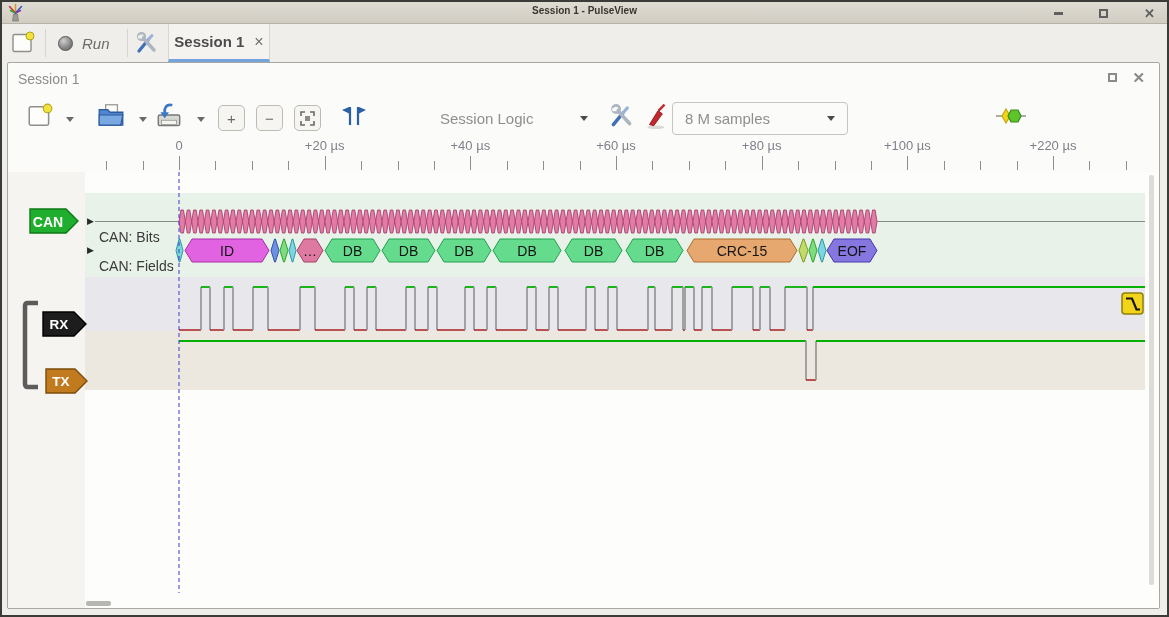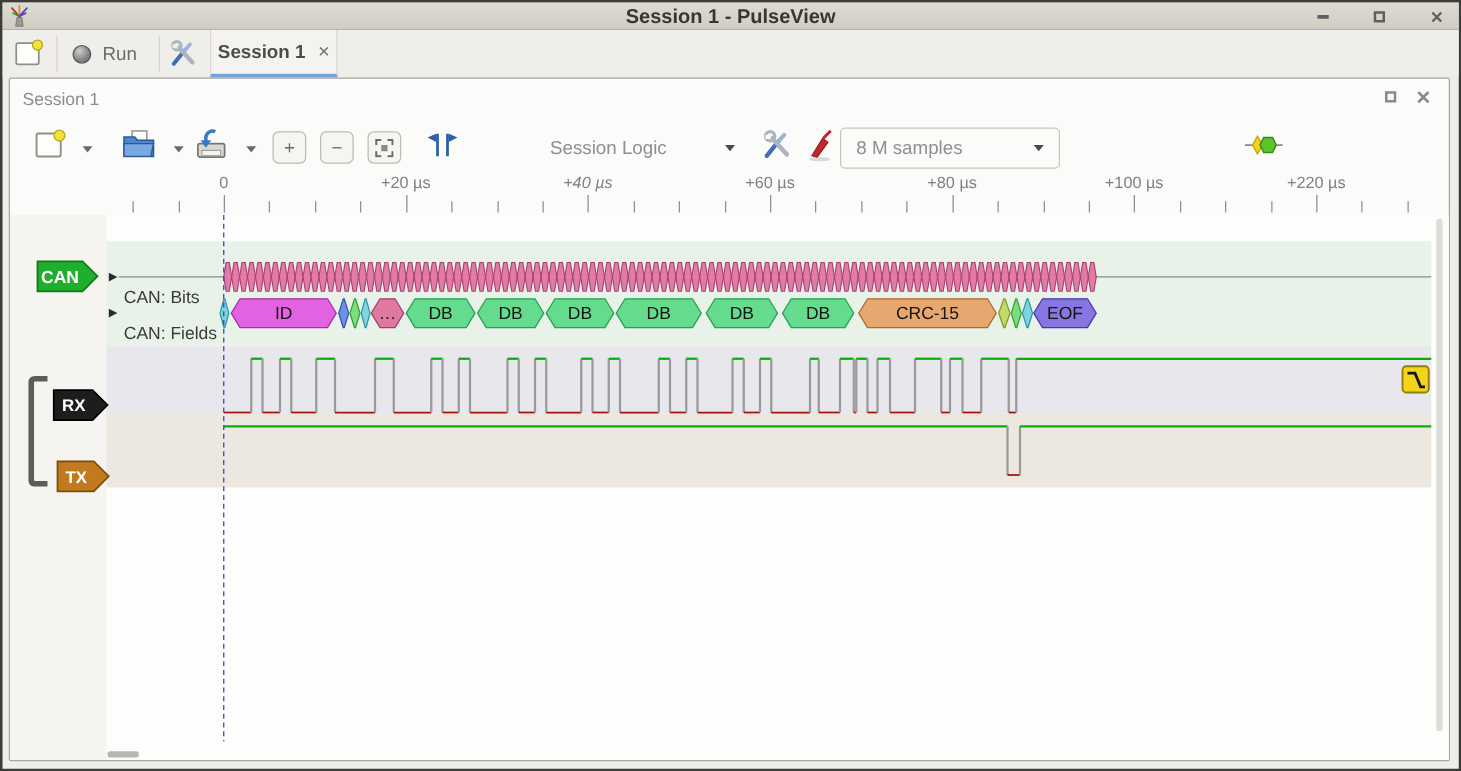--- a/index.html
+++ b/index.html
@@ -4,31 +4,31 @@
 <style>
   html,body{margin:0;padding:0;background:#888;}
   *{box-sizing:border-box;}
   .window{width:1169px;height:617px;border:2px solid #3b3b38;background:#efeeea;
     position:relative;font-family:"Liberation Sans",sans-serif;overflow:hidden;}
   
   .titlebar{position:absolute;left:0;top:0;width:100%;height:22px;
     background:linear-gradient(#dedbd2,#d1cdc3);border-bottom:1px solid #b6b2a8;}
   .app-icon{position:absolute;left:5px;top:1px;}
   .title{position:absolute;left:0;right:0;top:3px;text-align:center;
-    font-size:16px;font-weight:bold;color:#3a362e;}
+    font-size:10px;font-weight:bold;color:#3a362e;}
   .win-controls{position:absolute;right:12px;top:0;height:22px;display:flex;align-items:center;gap:36px;}
   .wc-min{width:9px;height:3px;background:#5f5f5f;}
   .wc-max{width:9px;height:9px;border:2px solid #5f5f5f;}
   .wc-close{color:#5f5f5f;font-size:13px;font-weight:bold;line-height:1;}
   
   .toolbar{position:absolute;left:0;top:22px;width:100%;height:38px;background:#efeeea;}
   .tsep{position:absolute;top:5px;width:1px;height:28px;background:#d7d4cc;}
   .flatbtn{position:absolute;background:none;border:none;padding:0;cursor:default;}
   .run-btn{position:absolute;left:50px;top:0;height:38px;display:flex;align-items:center;gap:9px;
-    background:none;border:none;color:#6c6c6c;font-size:15px;}
+    background:none;border:none;color:#6c6c6c;font-size:15px;font-style:italic;}
   .run-dot{width:15px;height:15px;border-radius:50%;
     background:radial-gradient(circle at 35% 30%,#cfcfcf,#8a8a8a 55%,#606060);border:1px solid #555;}
   .tab{position:absolute;left:166px;top:0;width:102px;height:38px;background:#f4f3ef;
     border-left:1px solid #dad7d0;border-right:1px solid #dad7d0;border-bottom:3px solid #74a4de;
     display:flex;align-items:center;justify-content:center;gap:10px;
     font-weight:bold;color:#4c4c4c;font-size:15px;}
   .tab-close{color:#6f6f6f;font-size:16px;font-weight:normal;line-height:1;}
   
   .dock{position:absolute;left:5px;top:60px;width:1153px;height:547px;background:#fbfbf9;
     border:1px solid #a9a7a1;border-radius:2px;}
@@ -222,21 +222,21 @@
         <div class="rlabel" style="left: 171px;">0</div>
         <div class="tick" style="left: 207.417px;"></div>
         <div class="tick" style="left: 243.835px;"></div>
         <div class="tick" style="left: 280.252px;"></div>
         <div class="tick major" style="left: 316.67px;"></div>
         <div class="rlabel" style="left: 316.67px;">+20 µs</div>
         <div class="tick" style="left: 353.087px;"></div>
         <div class="tick" style="left: 389.505px;"></div>
         <div class="tick" style="left: 425.923px;"></div>
         <div class="tick major" style="left: 462.34px;"></div>
-        <div class="rlabel" style="left: 462.34px; font-style: italic;">+40 µs</div>
+        <div class="rlabel" style="left: 462.34px;">+40 µs</div>
         <div class="tick" style="left: 498.757px;"></div>
         <div class="tick" style="left: 535.175px;"></div>
         <div class="tick" style="left: 571.592px;"></div>
         <div class="tick major" style="left: 608.01px;"></div>
         <div class="rlabel" style="left: 608.01px;">+60 µs</div>
         <div class="tick" style="left: 644.428px;"></div>
         <div class="tick" style="left: 680.845px;"></div>
         <div class="tick" style="left: 717.262px;"></div>
         <div class="tick major" style="left: 753.68px;"></div>
         <div class="rlabel" style="left: 753.68px;">+80 µs</div>

